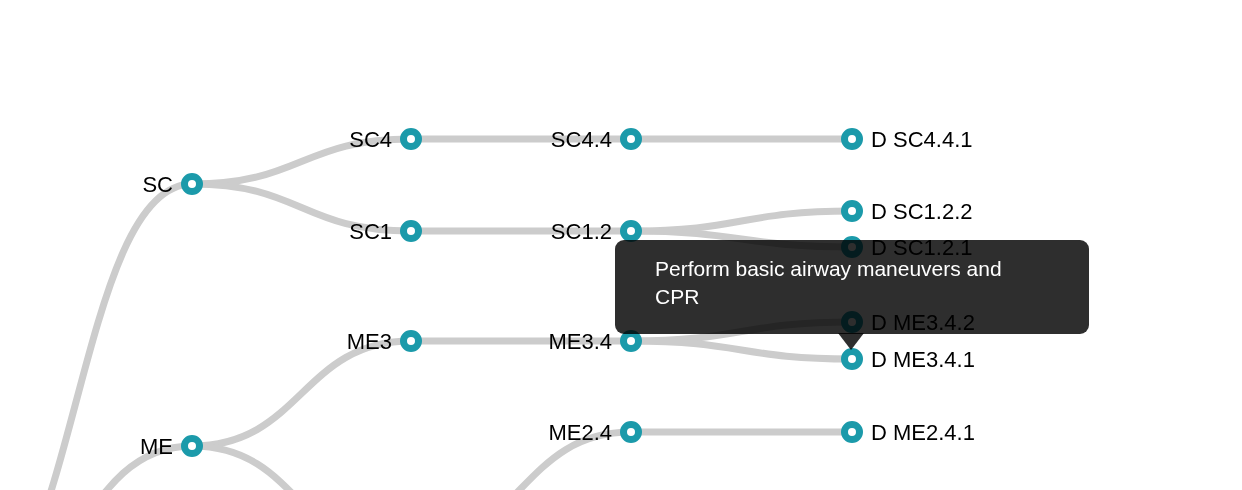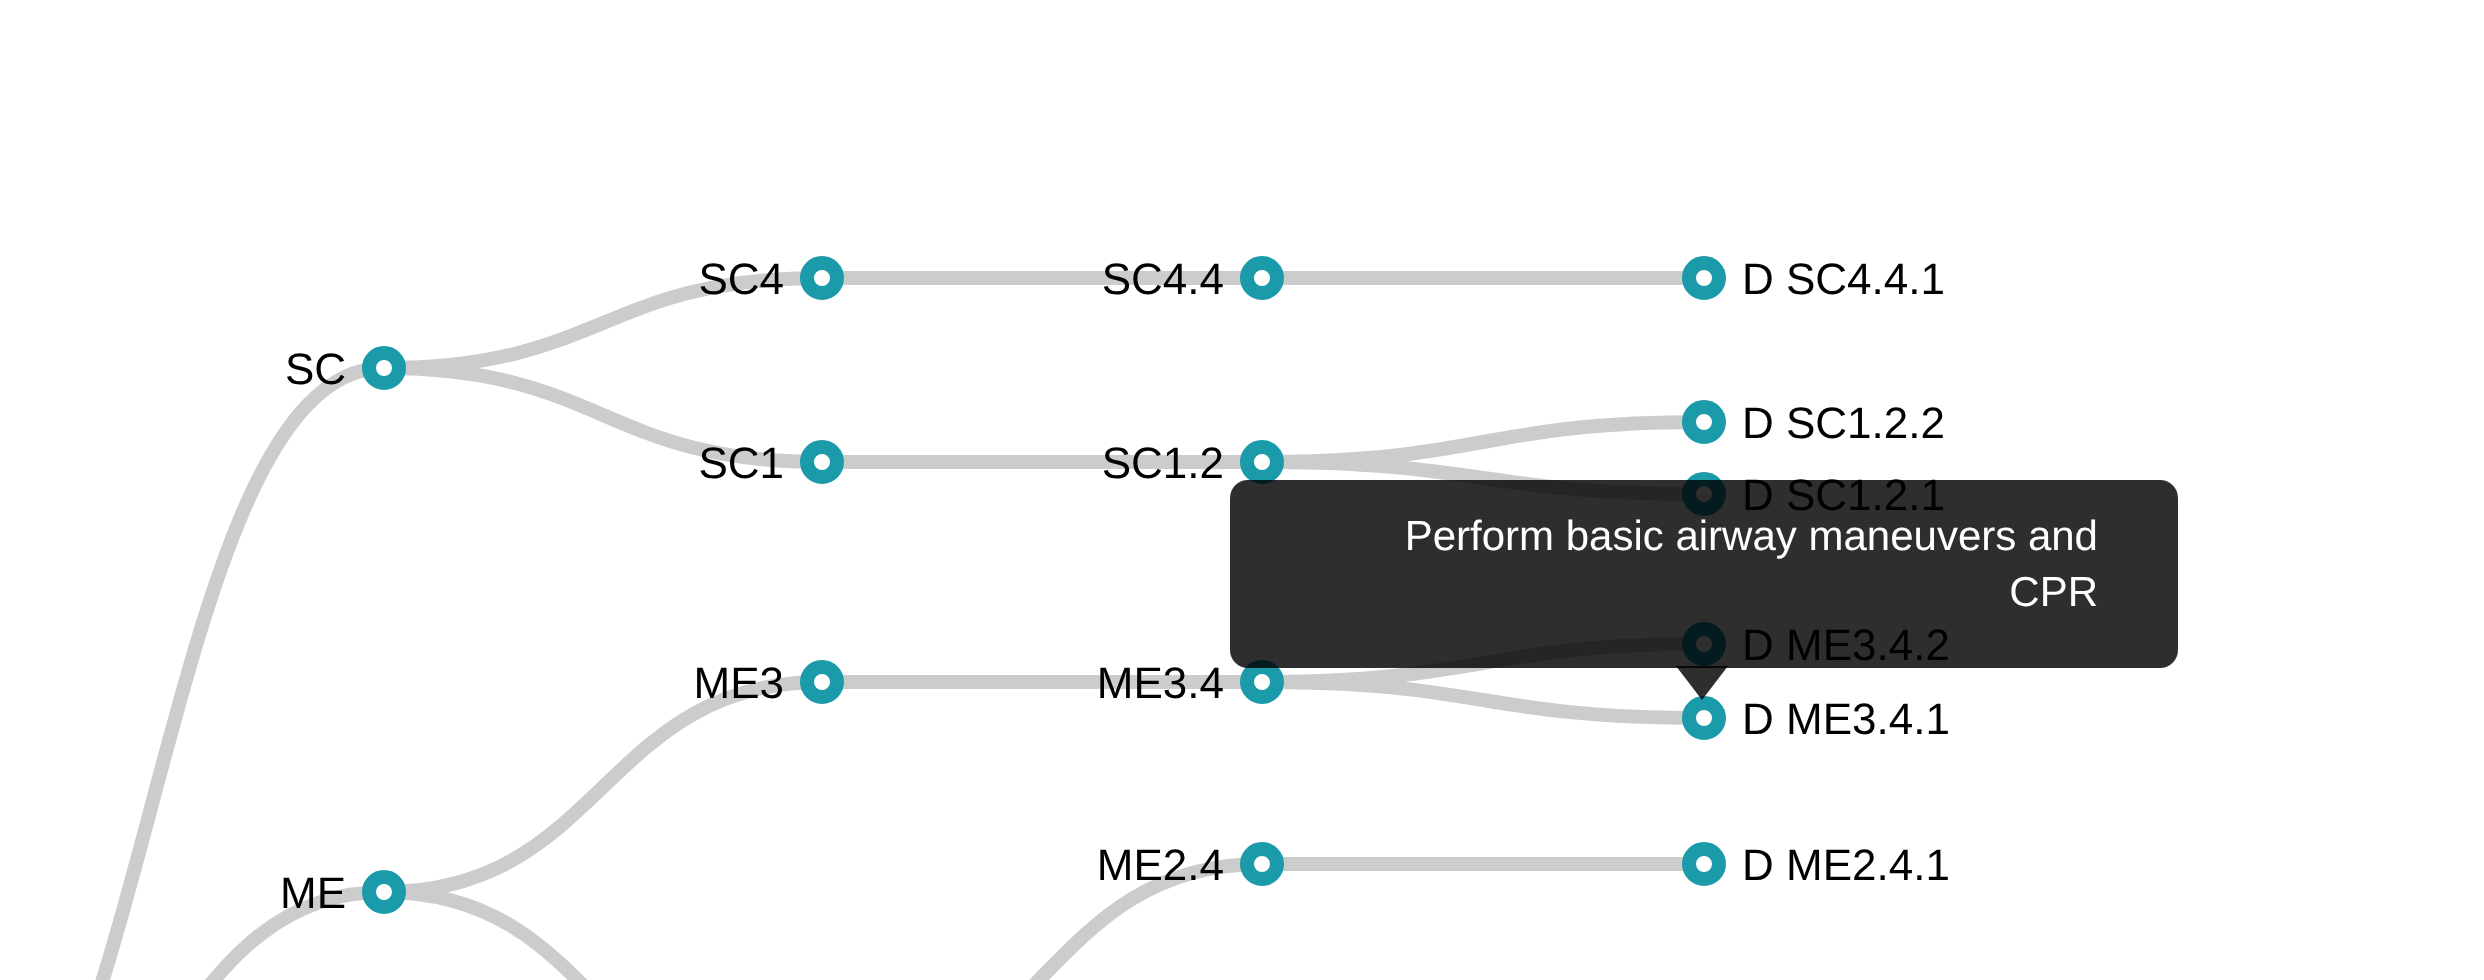--- a/index.html
+++ b/index.html
@@ -12,21 +12,21 @@
   }
   .stage svg{position:absolute;left:0;top:0;}
   .node-label{
     font-family:"Liberation Sans","DejaVu Sans",sans-serif;
     font-size:22px;
   }
   .tooltip{
     position:absolute;
     box-sizing:border-box;
     border-radius:9px;
-    text-align:right;
+    text-align:left;
     font-size:21px;
     line-height:28px;
     padding:15px 40px 0 40px;
     z-index:5;
   }
   .tooltip-caret{
     position:absolute;
     width:0;height:0;
     border-left:13px solid transparent;
     border-right:13px solid transparent;

